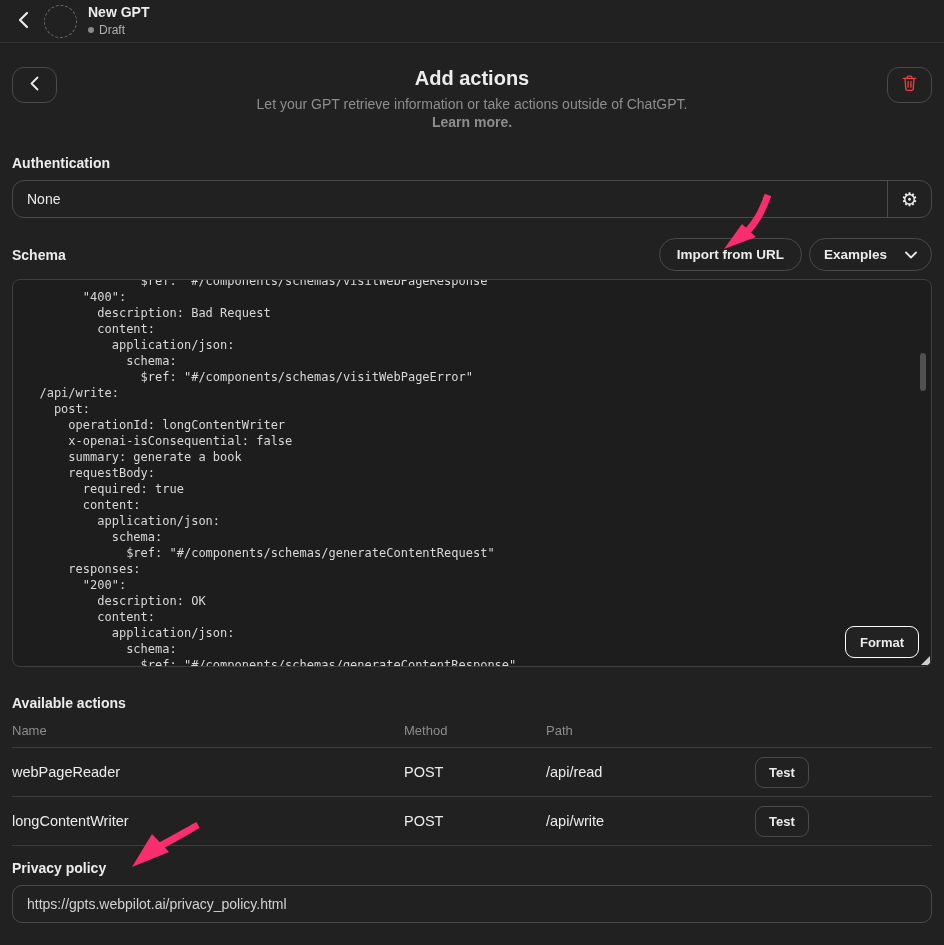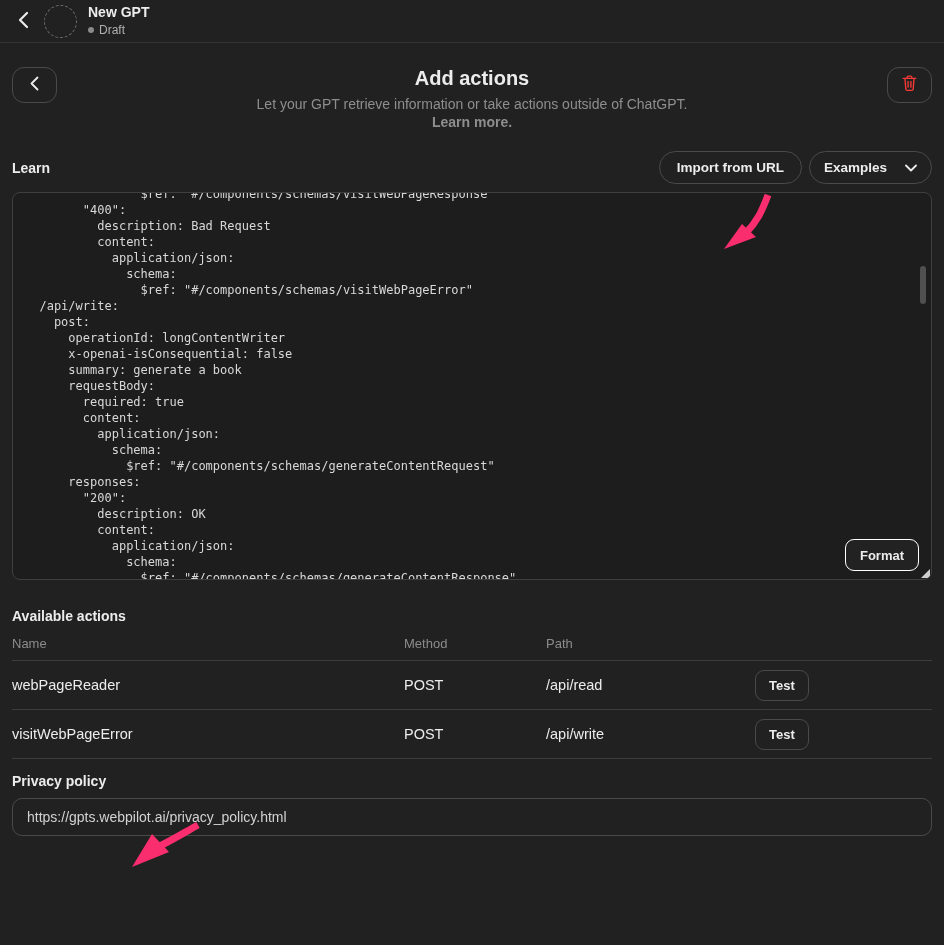--- a/index.html
+++ b/index.html
@@ -181,23 +181,32 @@
             <line x1="10.2" y1="9.6" x2="10.2" y2="16.6"></line>
             <line x1="13.8" y1="9.6" x2="13.8" y2="16.6"></line>
           </svg>
         </span>
       </button>
       <h1 class="page-title">Add actions</h1>
       <p class="page-subtitle">Let your GPT retrieve information or take actions outside of ChatGPT.</p>
       <a class="learn-more">Learn more.</a>
     </div>
 
+    <div class="auth-section">
+      <div class="section-label">Authentication</div>
+      <div class="auth-group">
+        <div class="auth-value">None</div>
+        <button class="auth-gear">
+          <span>⚙</span>
+        </button>
+      </div>
+    </div>
 
     <div class="schema-row">
-      <div class="section-label">Learn</div>
+      <div class="section-label">Schema</div>
       <div class="schema-buttons">
         <button class="btn-pill">Import from URL</button>
         <button class="btn-pill btn-examples">
           <span>Examples</span>
           <span>
             <svg width="12" height="8" viewBox="0 0 12 8">
                 <polyline points="1,1.5 6,6.5 11,1.5" fill="none" stroke="#ececec" stroke-width="1.8" stroke-linecap="round" stroke-linejoin="round"></polyline>
               </svg>
           </span>
         </button>
@@ -242,21 +251,21 @@
         <div class="col-method">Method</div>
         <div class="col-path">Path</div>
       </div>
       <div class="table-row">
         <div class="col-name">webPageReader</div>
         <div class="col-method">POST</div>
         <div class="col-path">/api/read</div>
         <button class="test-btn">Test</button>
       </div>
       <div class="table-row">
-        <div class="col-name">visitWebPageError</div>
+        <div class="col-name">longContentWriter</div>
         <div class="col-method">POST</div>
         <div class="col-path">/api/write</div>
         <button class="test-btn">Test</button>
       </div>
     </div>
 
     <div class="privacy-section">
       <div class="section-label">Privacy policy</div>
       <input class="privacy-input" type="text" value="https://gpts.webpilot.ai/privacy_policy.html" style="">
     </div>

